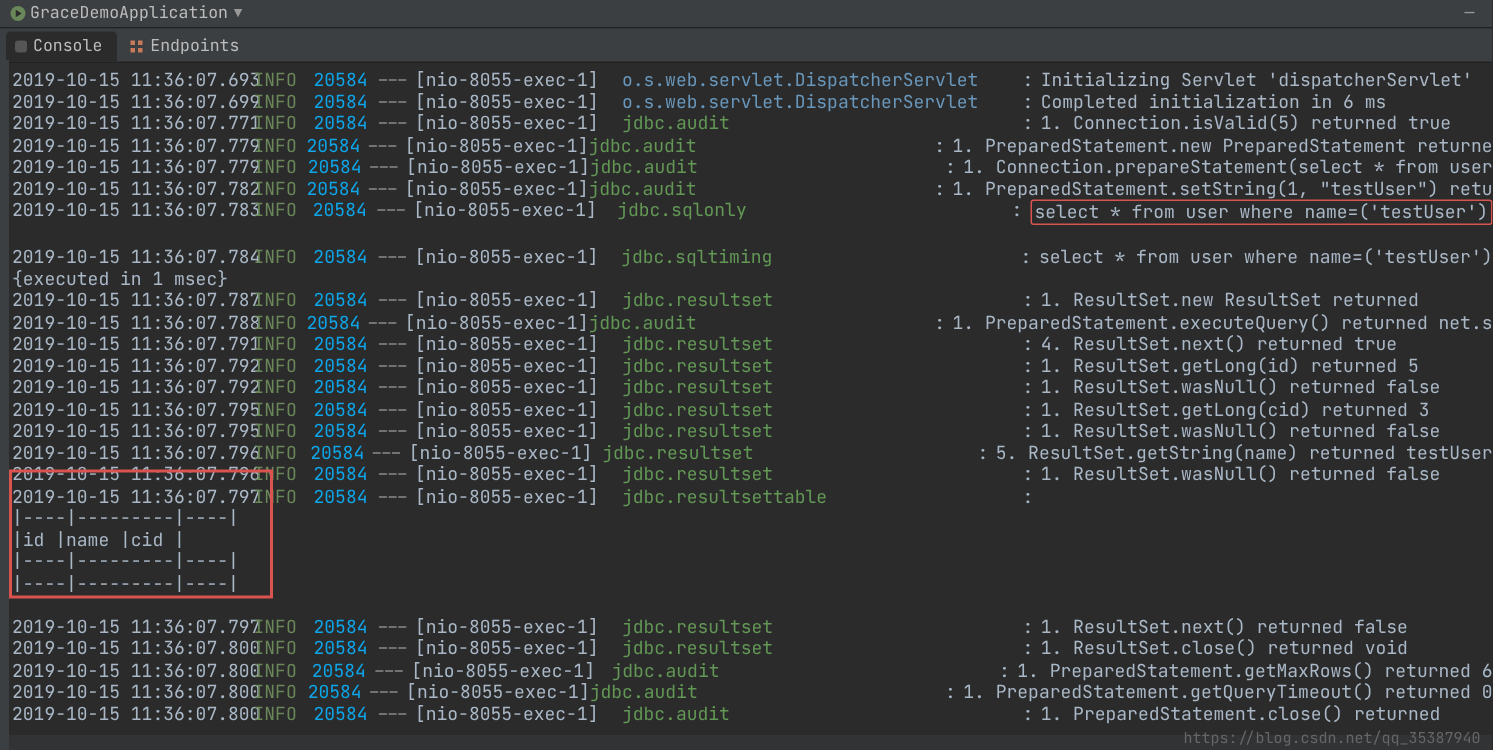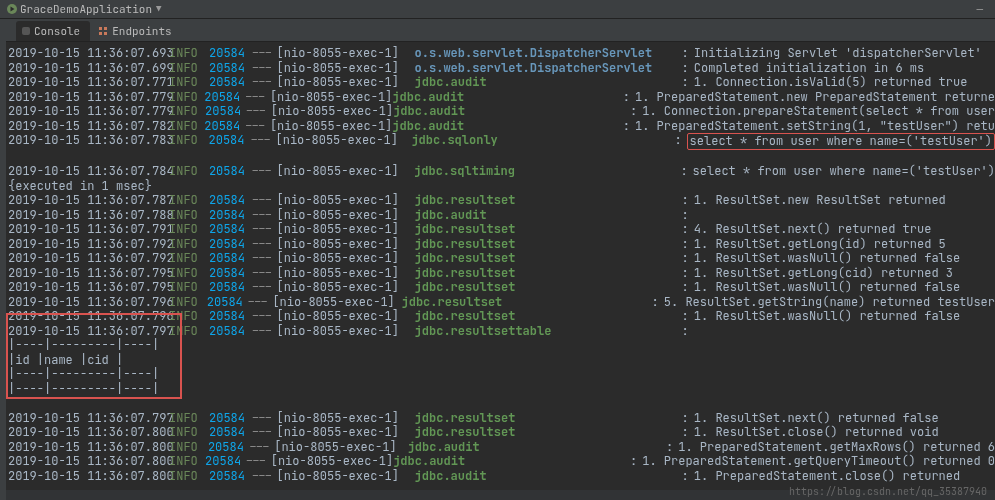--- a/index.html
+++ b/index.html
@@ -1,32 +1,32 @@
 <!DOCTYPE html>
 <html><head>
 <meta charset="utf-8">
 <style>
   html,body{margin:0;padding:0;background:#2b2b2b;color:#a9b7c6;font-family:"JetBrains Mono","Consolas","Menlo",monospace;font-size:12px;overflow:hidden;}
   .window{width:995px;height:500px;background:#2b2b2b;display:flex;flex-direction:column;}
   .titlebar{height:18px;background:#3c3f41;color:#bbb;display:flex;align-items:center;padding:0 6px;font-size:11px;border-bottom:1px solid #222;}
   .titlebar .spacer{flex:1;}
   .chev{font-size:9px;color:#999;margin-left:4px;}
   .cfg{width:12px;height:12px;margin-right:2px;}
-  .tabs{height:22px;background:#3c3f41;display:flex;align-items:flex-end;border-bottom:1px solid #222;padding-left:16px;gap:2px;}
+  .tabs{height:22px;background:#3c3f41;display:flex;align-items:flex-end;border-bottom:1px solid #222;padding-left:4px;gap:2px;}
   .tab{padding:3px 10px 3px 6px;font-size:11px;color:#bbb;display:flex;align-items:center;gap:4px;border-top-left-radius:3px;border-top-right-radius:3px;}
   .tab.active{background:#2b2b2b;}
   .tab .dot{width:8px;height:8px;border-radius:2px;display:inline-block;}
   .console{flex:1;overflow:auto;padding:4px 0 4px 8px;line-height:14.5px;white-space:nowrap;position:relative;}
   .line{display:flex;}
   .ts{color:#a9b7c6;}
   .lvl{color:#6a8759;margin:0 6px;}
   .pid{color:#0ea5e9;}
   .dash{color:#888;margin:0 4px;}
   .thread{color:#a9b7c6;}
-  .logger{color:#629755;font-weight:bold;}
+  .logger{color:#629755;}
   .logger.blue{color:#6897bb;}
   .sep{color:#a9b7c6;margin:0 5px;}
   .msg{color:#a9b7c6;}
   .hl-red{border:1px solid #d9534f;border-radius:2px;padding:0 2px;}
   .box-red{position:absolute;border:2px solid #d9534f;pointer-events:none;}
   .box-table{left:6px;top:271px;width:172px;height:82px;}
   .scrollbar-x{height:10px;background:#313335;}
   .watermark{position:absolute;right:8px;bottom:2px;color:#666;font-size:10px;}
   .vbar{position:absolute;left:0;top:40px;bottom:0;width:6px;background:#3c3f41;}
 </style>
@@ -155,20 +155,21 @@
         <span class="msg">1. ResultSet.new ResultSet returned</span>
       </div>
       <div class="line">
         <span class="ts" style="display: inline-block; width: 155px;">2019-10-15 11:36:07.788</span>
         <span class="lvl" style="display: inline-block; width: 34px;">INFO</span>
         <span class="pid" style="display: inline-block; width: 38px;">20584</span>
         <span class="dash">---</span>
         <span class="thread" style="display: inline-block; width: 138px;"> [nio-8055-exec-1] </span>
         <span class="logger" style="display: inline-block; width: 262px;">jdbc.audit</span>
         <span class="sep">: </span>
+        <span class="msg">1. PreparedStatement.executeQuery() returned net.s</span>
       </div>
       <div class="line">
         <span class="ts" style="display: inline-block; width: 155px;">2019-10-15 11:36:07.791</span>
         <span class="lvl" style="display: inline-block; width: 34px;">INFO</span>
         <span class="pid" style="display: inline-block; width: 38px;">20584</span>
         <span class="dash">---</span>
         <span class="thread" style="display: inline-block; width: 138px;"> [nio-8055-exec-1] </span>
         <span class="logger" style="display: inline-block; width: 262px;">jdbc.resultset</span>
         <span class="sep">: </span>
         <span class="msg">4. ResultSet.next() returned true</span>

